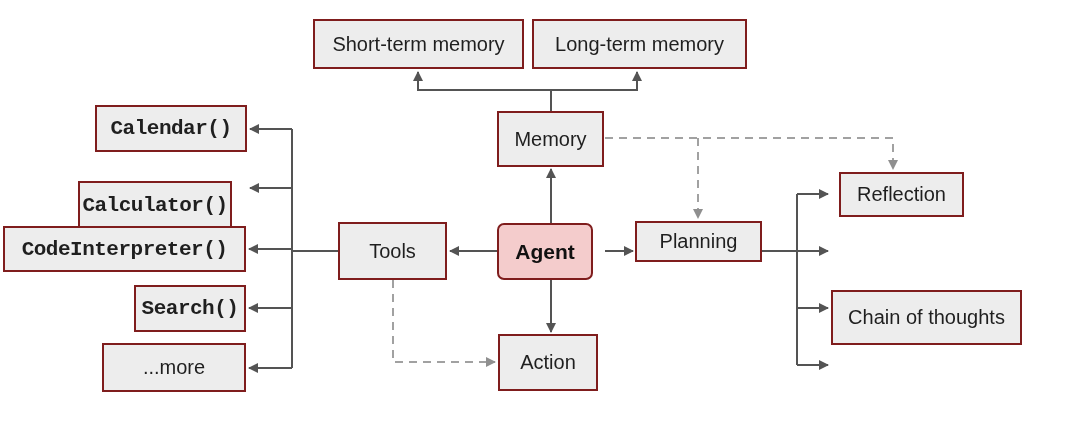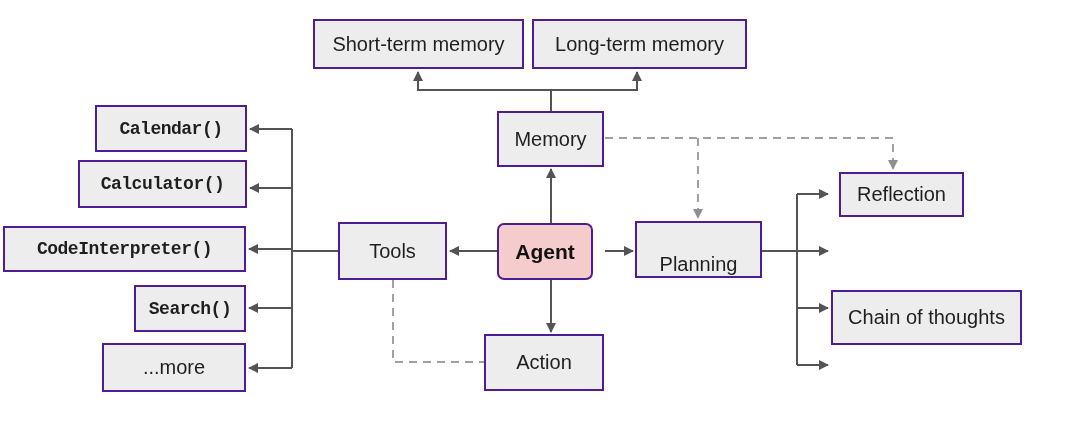--- a/index.html
+++ b/index.html
@@ -13,39 +13,39 @@
   }
   .connectors {
     position: absolute;
     left: 0; top: 0;
     width: 1080px; height: 428px;
   }
   .node {
     position: absolute;
     box-sizing: border-box;
     background: #ededed;
-    border: 2px solid #4c1d95;
+    border: 2px solid #7f1d1d;
     display: flex;
     align-items: center;
     justify-content: center;
     color: #1f1f1f;
     font-size: 20px;
     text-align: center;
     white-space: nowrap;
   }
   .node.agent {
     background: #f4cccc;
     font-weight: 700;
     font-size: 21px;
     color: #111111;
   }
   .node.mono {
     font-family: "Liberation Mono", "DejaVu Sans Mono", monospace;
     font-weight: 700;
-    font-size: 18px;
+    font-size: 21px;
     letter-spacing: -0.5px;
   }
 </style>
 </head>
 <body>
 
 <div class="stage">
 
   <svg class="connectors" viewBox="0 0 1080 428" xmlns="http://www.w3.org/2000/svg">
     <defs>
@@ -105,31 +105,31 @@
   <div class="node" style="left:497px; top:111px; width:107px; height:56px;">
     <span>Memory</span>
   </div>
 
   <div class="node" style="left:338px; top:222px; width:109px; height:58px;">
     <span>Tools</span>
   </div>
   <div class="node agent" style="left:497px; top:223px; width:96px; height:57px;border-radius:7px;">
     <span>Agent</span>
   </div>
-  <div class="node" style="left:635px; top:221px; width:127px; height:57px;align-items:flex-end;">
+  <div class="node" style="left:635px; top:221px; width:127px; height:41px;">
     <span>Planning</span>
   </div>
-  <div class="node" style="left:484px; top:334px; width:120px; height:57px;">
+  <div class="node" style="left:498px; top:334px; width:100px; height:57px;">
     <span>Action</span>
   </div>
 
   <div class="node mono" style="left:95px; top:105px; width:152px; height:47px;">
     <span>Calendar()</span>
   </div>
-  <div class="node mono" style="left:78px; top:160px; width:169px; height:48px;text-align:right;">
+  <div class="node mono" style="left:78px; top:181px; width:154px; height:48px;text-align:right;">
     <span>Calculator()</span>
   </div>
   <div class="node mono" style="left:3px; top:226px; width:243px; height:46px;">
     <span>CodeInterpreter()</span>
   </div>
   <div class="node mono" style="left:134px; top:285px; width:112px; height:47px;">
     <span>Search()</span>
   </div>
   <div class="node" style="left:102px; top:343px; width:144px; height:49px;">
     <span>...more</span>

